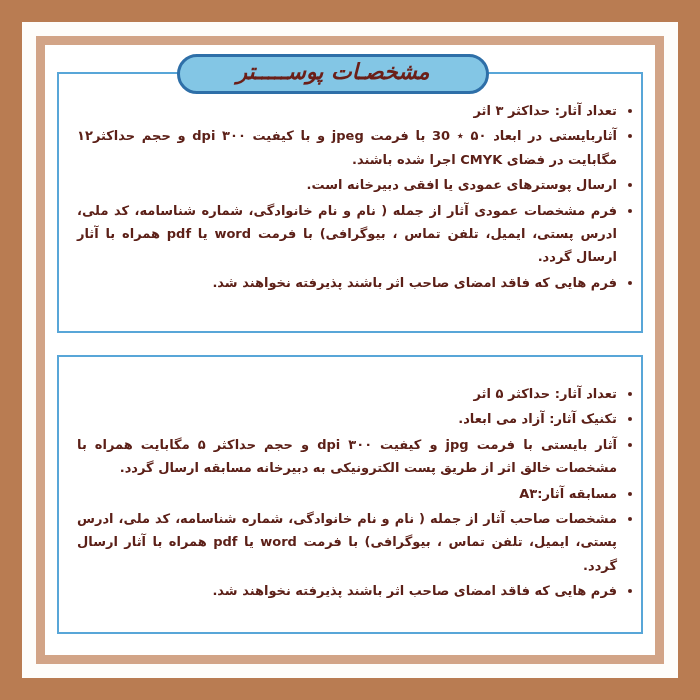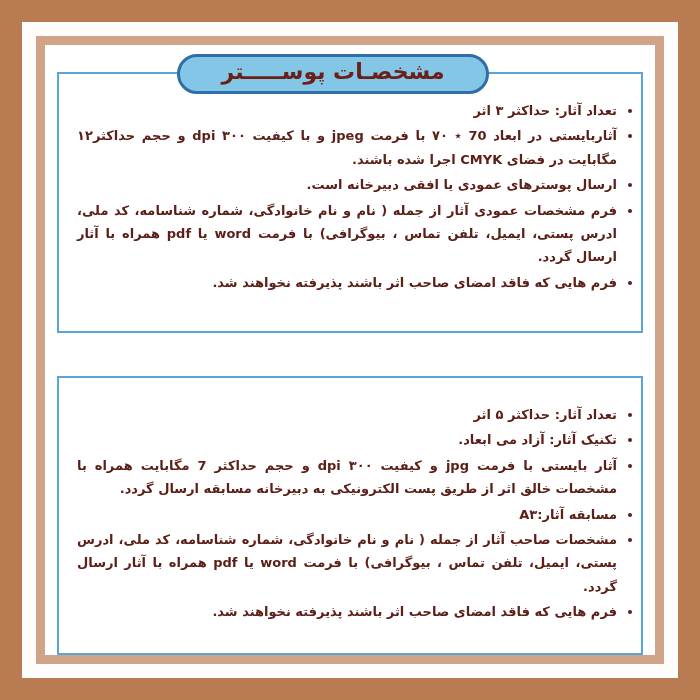--- a/index.html
+++ b/index.html
@@ -28,21 +28,21 @@
   }
   .spec-box{
     position:absolute;
     left:57px;width:582px;
     border:2px solid var(--box-border,#58a6d8);
     background:#ffffff;
     box-sizing:content-box;
     z-index:2;
   }
   .box1{top:72px;height:257px;}
-  .box2{top:376px;height:275px;}
+  .box2{top:355px;height:275px;}
   .spec-box ul{
     margin:0;
     padding:25px 24px 0 18px;
     list-style:disc outside;
     direction:rtl;
   }
   .spec-box li{
     font-size:13px;
     font-weight:bold;
     color:var(--text,#5c2018);
@@ -52,20 +52,21 @@
   }
   .spec-box li::marker{color:var(--text,#5c2018);font-size:13px;}
   .ribbon{
     position:absolute;
     left:177px;width:306px;height:34px;
     background:var(--ribbon-fill,#83c6e5);
     border:3px solid var(--ribbon-border,#2e6fa8);
     border-radius:20px;
     display:flex;align-items:center;justify-content:center;
     z-index:3;
+    font-style:italic;
   }
   .ribbon1{top:54px;}
   .ribbon2{top:345px;}
   .ribbon span{
     font-size:22px;
     font-weight:bold;
     color:var(--title,#6b1f18);
     white-space:nowrap;
     line-height:1;
     padding-bottom:4px;
@@ -74,33 +75,33 @@
 </head>
 <body>
 
 <div class="page">
   <div class="white-card"></div>
   <div class="tan-frame"></div>
 
   <section class="spec-box box1">
     <ul>
       <li>تعداد آثار: حداکثر ۳ اثر</li>
-      <li>آثاربایستی در ابعاد 70 ٭ ۷۰ با فرمت jpeg و با کیفیت ۳۰۰ dpi و حجم حداکثر۱۲ مگابایت در فضای CMYK اجرا شده باشند.</li>
+      <li>آثاربایستی در ابعاد ۵۰ ٭ 30 با فرمت jpeg و با کیفیت ۳۰۰ dpi و حجم حداکثر۱۲ مگابایت در فضای CMYK اجرا شده باشند.</li>
       <li>ارسال پوسترهای عمودی یا افقی دبیرخانه است.</li>
       <li>فرم مشخصات عمودی آثار از جمله ( نام و نام خانوادگی، شماره شناسامه، کد ملی، ادرس پستی، ایمیل، تلفن تماس ، بیوگرافی)  با فرمت word یا pdf همراه با آثار ارسال گردد.</li>
       <li>فرم هایی که فاقد امضای صاحب اثر باشند پذیرفته نخواهند شد.</li>
     </ul>
   </section>
   <div class="ribbon ribbon1">
     <span>مشخصـات پوســـــتر</span>
   </div>
 
   <section class="spec-box box2">
     <ul>
       <li>تعداد آثار: حداکثر ۵ اثر</li>
       <li>تکنیک آثار: آزاد می ابعاد.</li>
-      <li>آثار بایستی با فرمت jpg و کیفیت ۳۰۰ dpi و حجم حداکثر 7 مگابایت همراه با مشخصات خالق اثر از طریق پست الکترونیکی به دبیرخانه مسابقه ارسال گردد.</li>
+      <li>آثار بایستی با فرمت jpg و کیفیت ۳۰۰ dpi و حجم حداکثر ۵ مگابایت همراه با مشخصات خالق اثر از طریق پست الکترونیکی به دبیرخانه مسابقه ارسال گردد.</li>
       <li>مسابقه آثار:A۳</li>
       <li>مشخصات صاحب آثار از جمله ( نام و نام خانوادگی، شماره شناسامه، کد ملی، ادرس پستی، ایمیل، تلفن تماس ، بیوگرافی) با فرمت word یا pdf همراه با آثار ارسال گردد.</li>
       <li>فرم هایی که فاقد امضای صاحب اثر باشند پذیرفته نخواهند شد.</li>
     </ul>
   </section>
 </div>
 
 </body></html>

